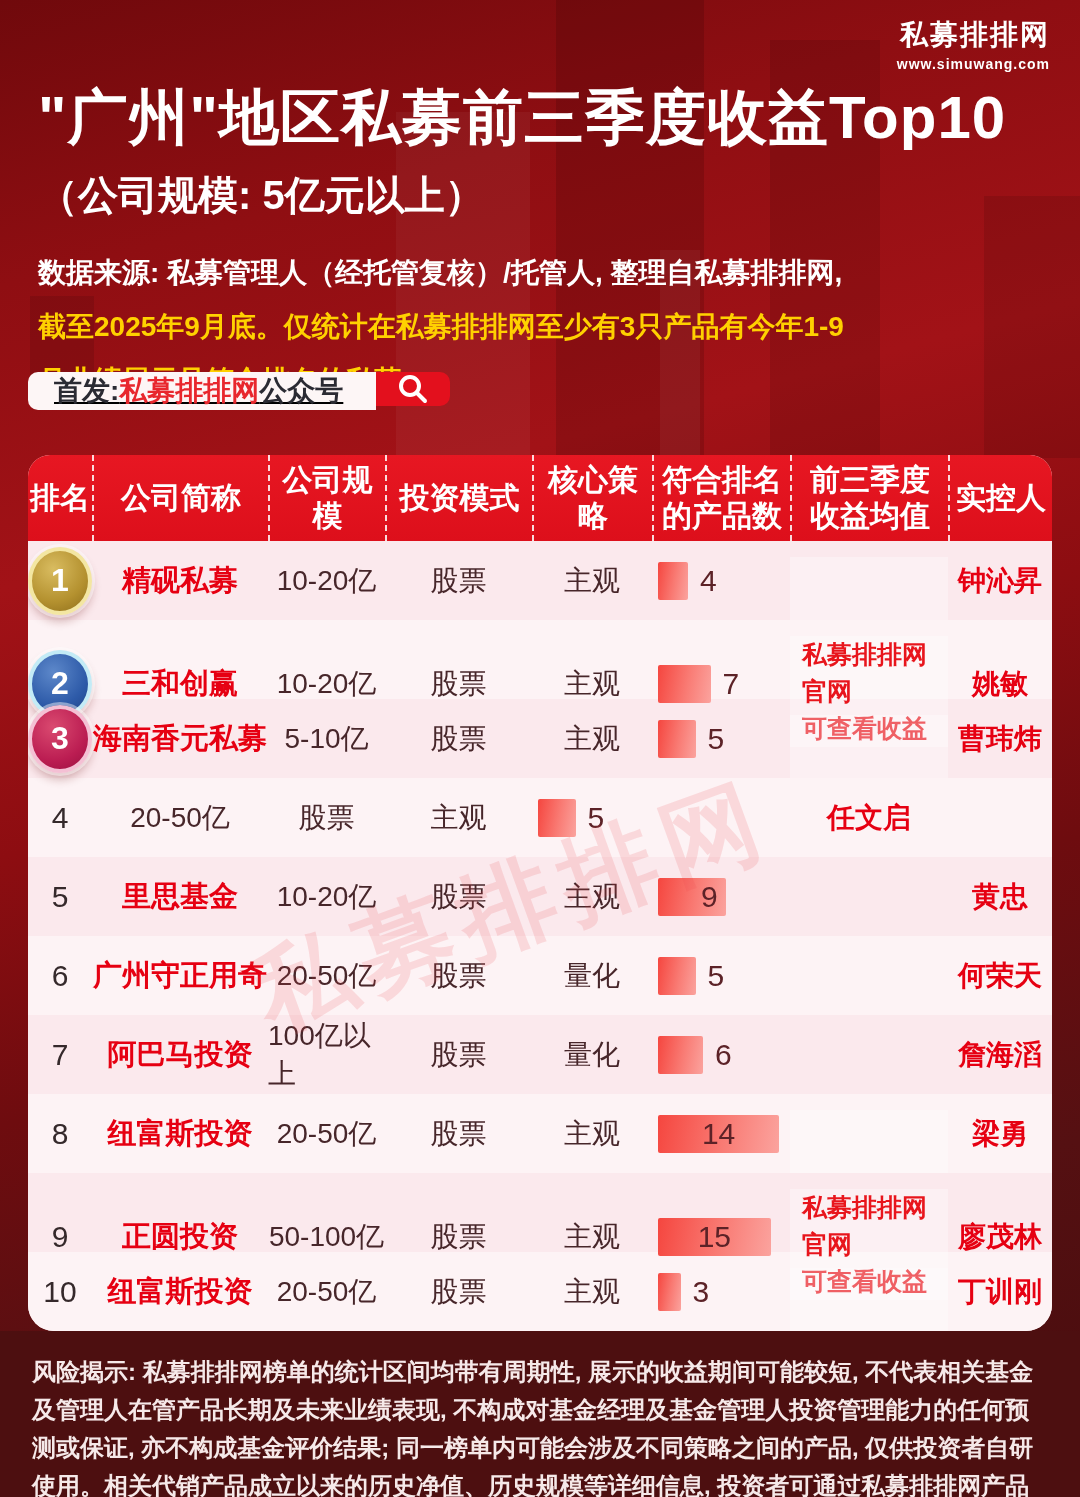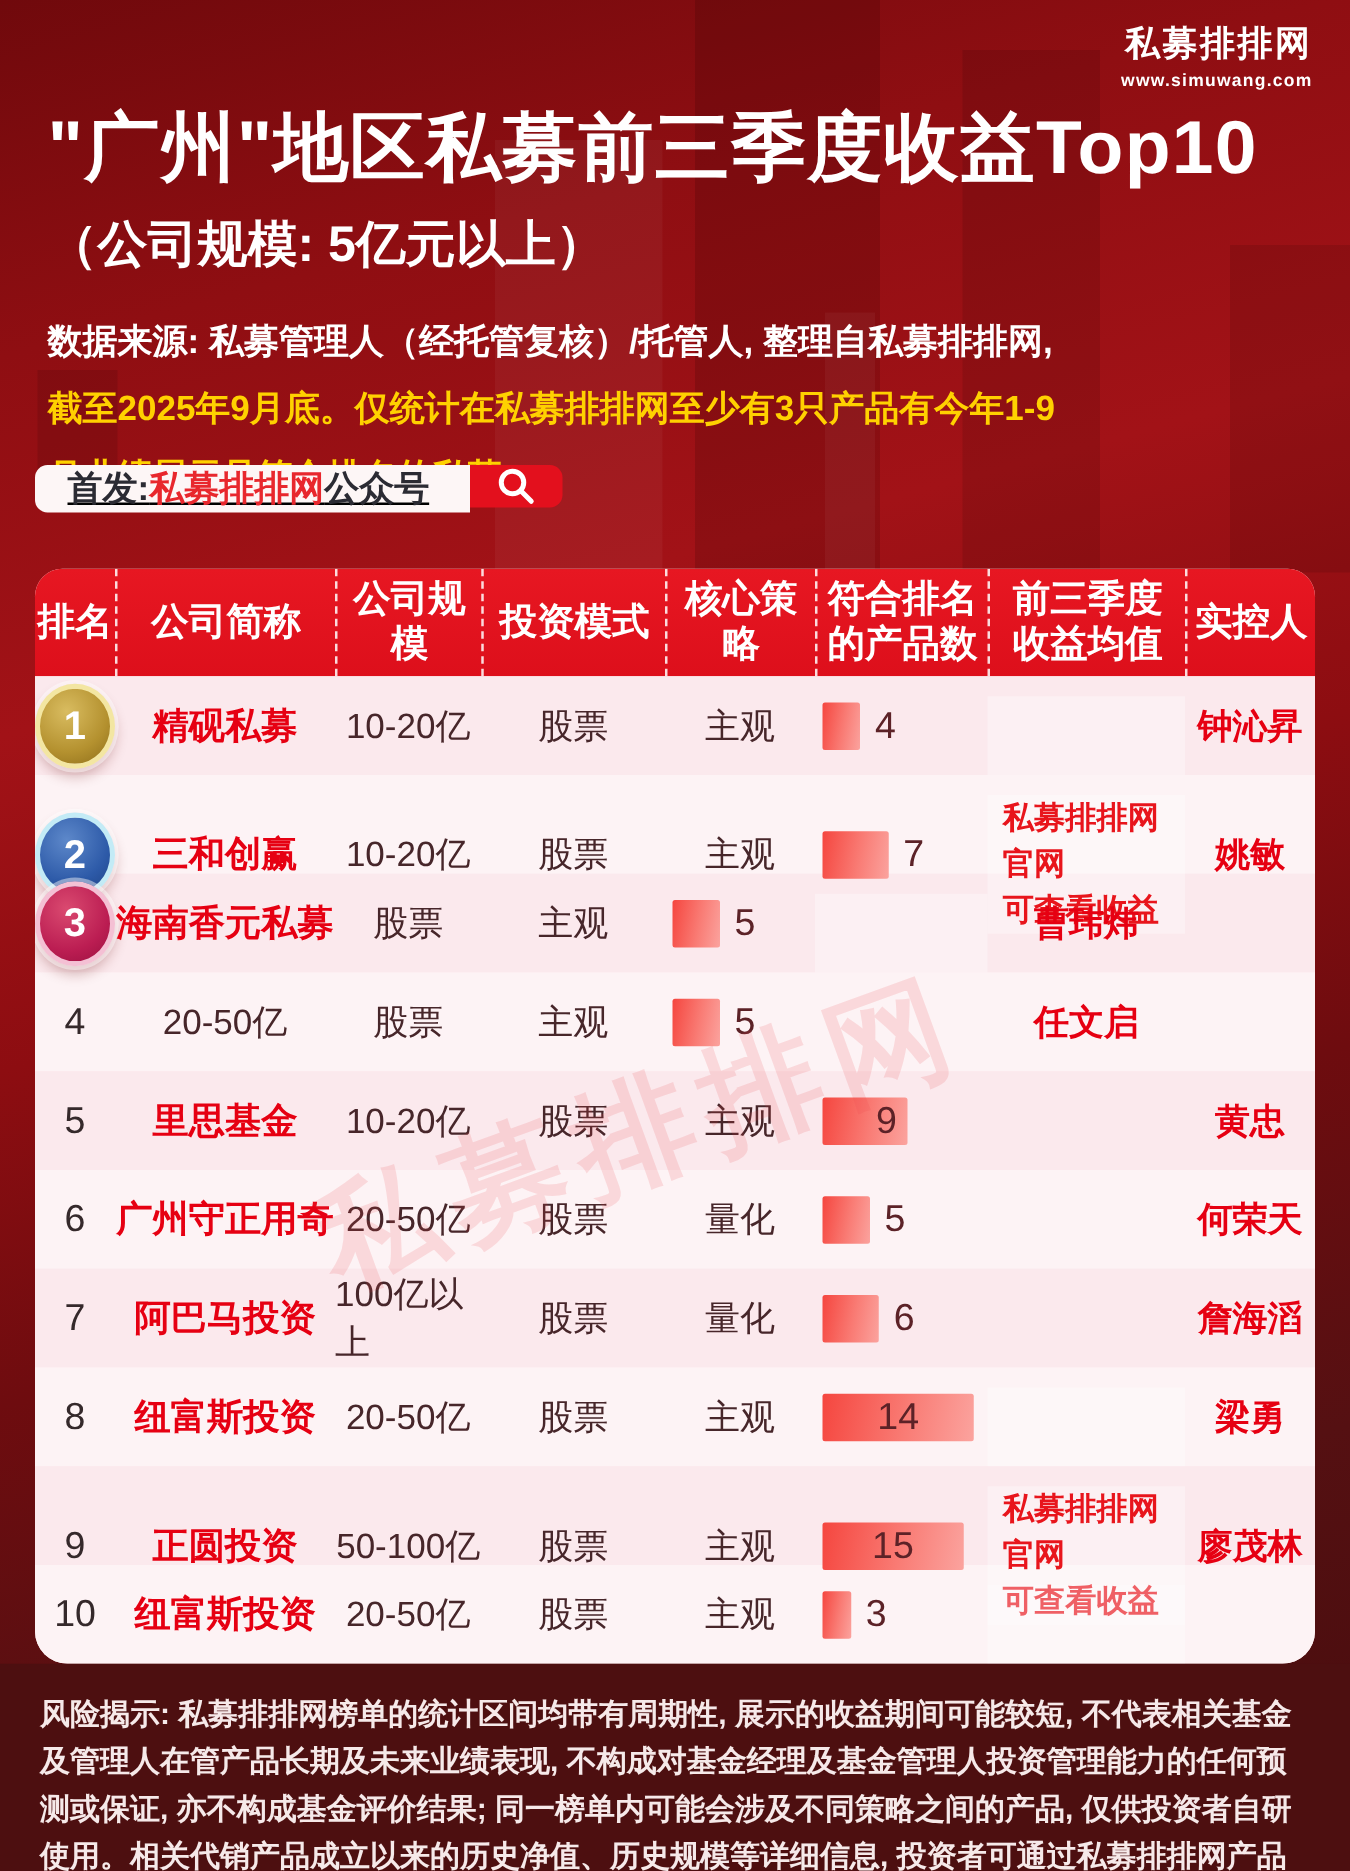--- a/index.html
+++ b/index.html
@@ -151,20 +151,21 @@
             <div class="avg-note">私募排排网官网</div>
             <div class="avg-note">可查看收益</div>
           </div>
           <div class="cell owner">姚敏</div>
         </div>
         <div class="trow odd">
           <div class="cell">
             <span class="medal m3">3</span>
           </div>
           <div class="cell company">海南香元私募</div>
+          <div class="cell ">5-10亿</div>
           <div class="cell ">股票</div>
           <div class="cell ">主观</div>
           <div class="cell products">
             <div class="bar" style="width: 37.5px;"></div>
             <span class="out-num">5</span>
           </div>
           <div class="cell avg lit"></div>
           <div class="cell owner">曹玮炜</div>
         </div>
         <div class="trow even">
@@ -268,20 +269,21 @@
           </div>
           <div class="cell company">纽富斯投资</div>
           <div class="cell ">20-50亿</div>
           <div class="cell ">股票</div>
           <div class="cell ">主观</div>
           <div class="cell products">
             <div class="bar" style="width: 22.5px;"></div>
             <span class="out-num">3</span>
           </div>
           <div class="cell avg lit"></div>
+          <div class="cell owner">丁训刚</div>
         </div>
       </div>
     <div class="watermark">私募排排网</div>
   </div>
 
   <div class="footer">
     <p>风险揭示: 私募排排网榜单的统计区间均带有周期性, 展示的收益期间可能较短, 不代表相关基金及管理人在管产品长期及未来业绩表现, 不构成对基金经理及基金管理人投资管理能力的任何预测或保证, 亦不构成基金评价结果; 同一榜单内可能会涉及不同策略之间的产品, 仅供投资者自研使用。相关代销产品成立以来的历史净值、历史规模等详细信息, 投资者可通过私募排排网产品详情页进行了解。</p>
   </div>
 
 </div>

